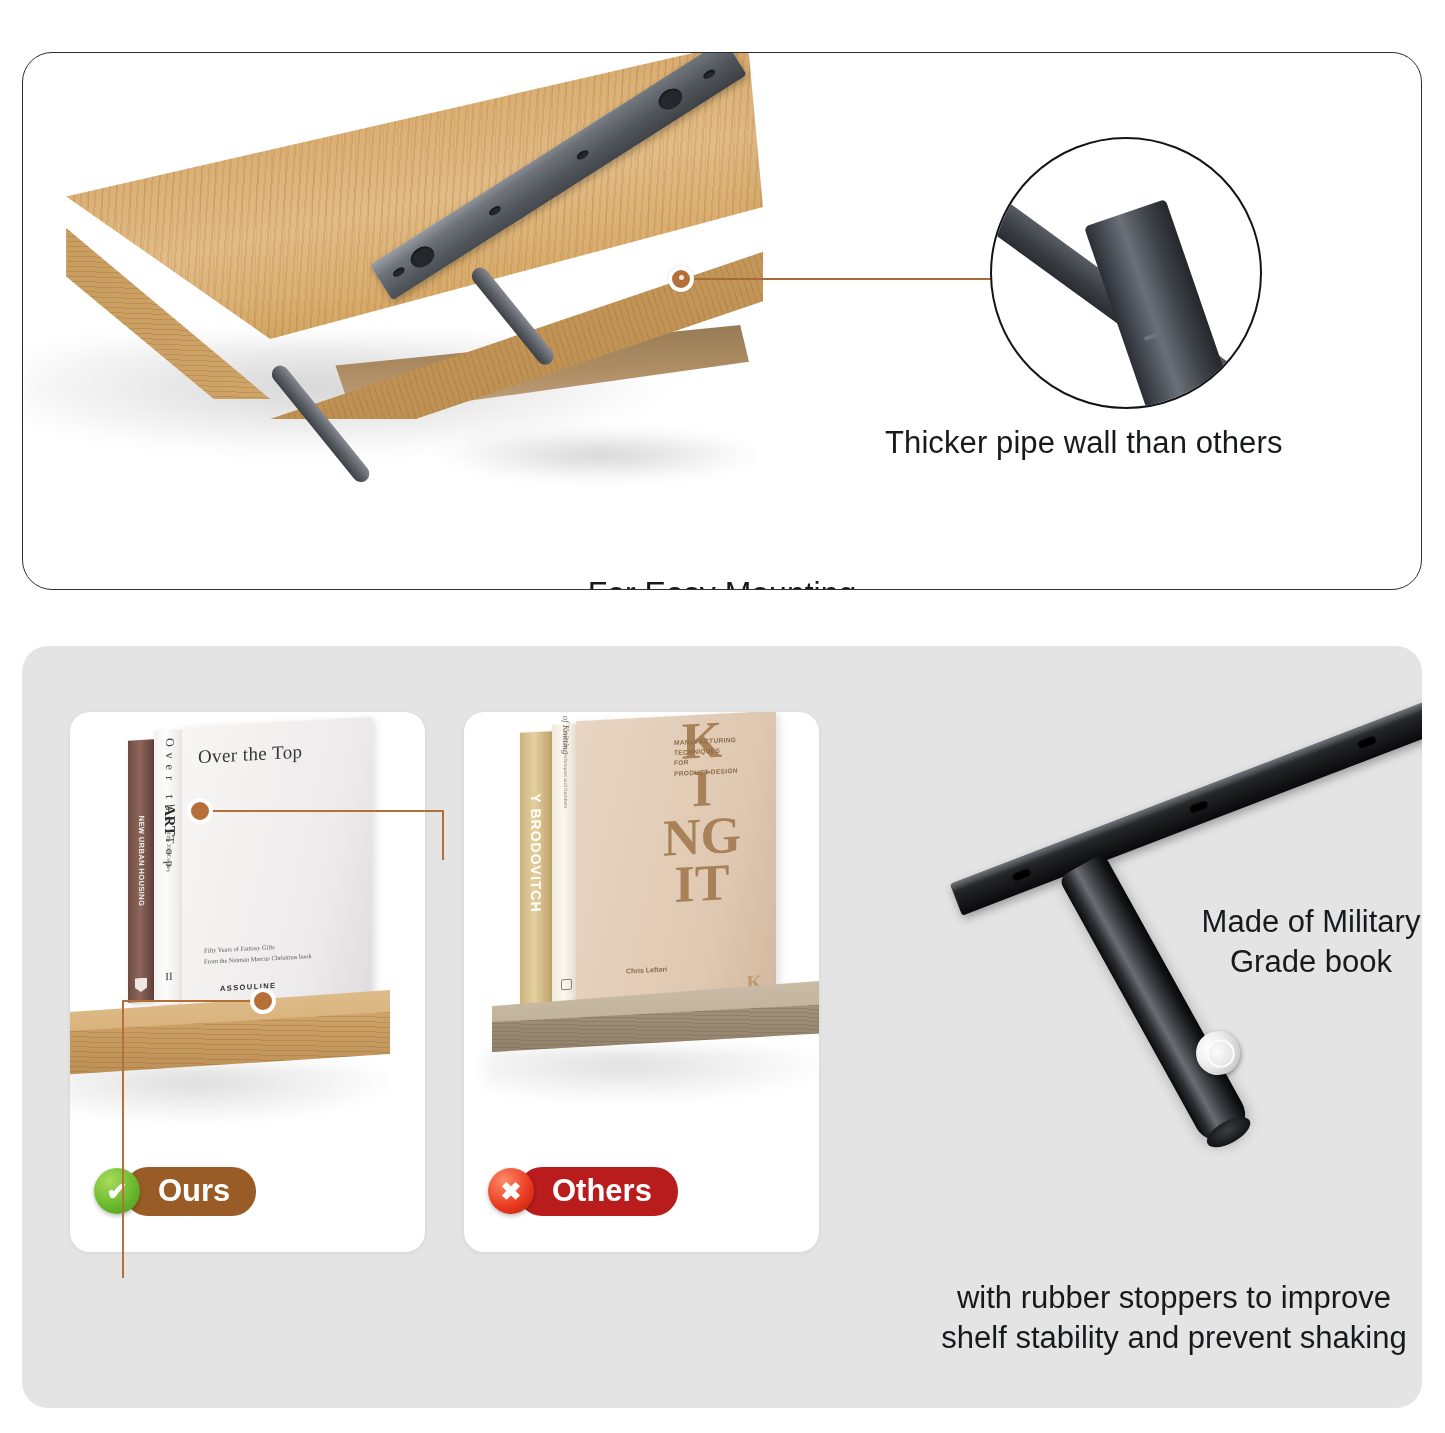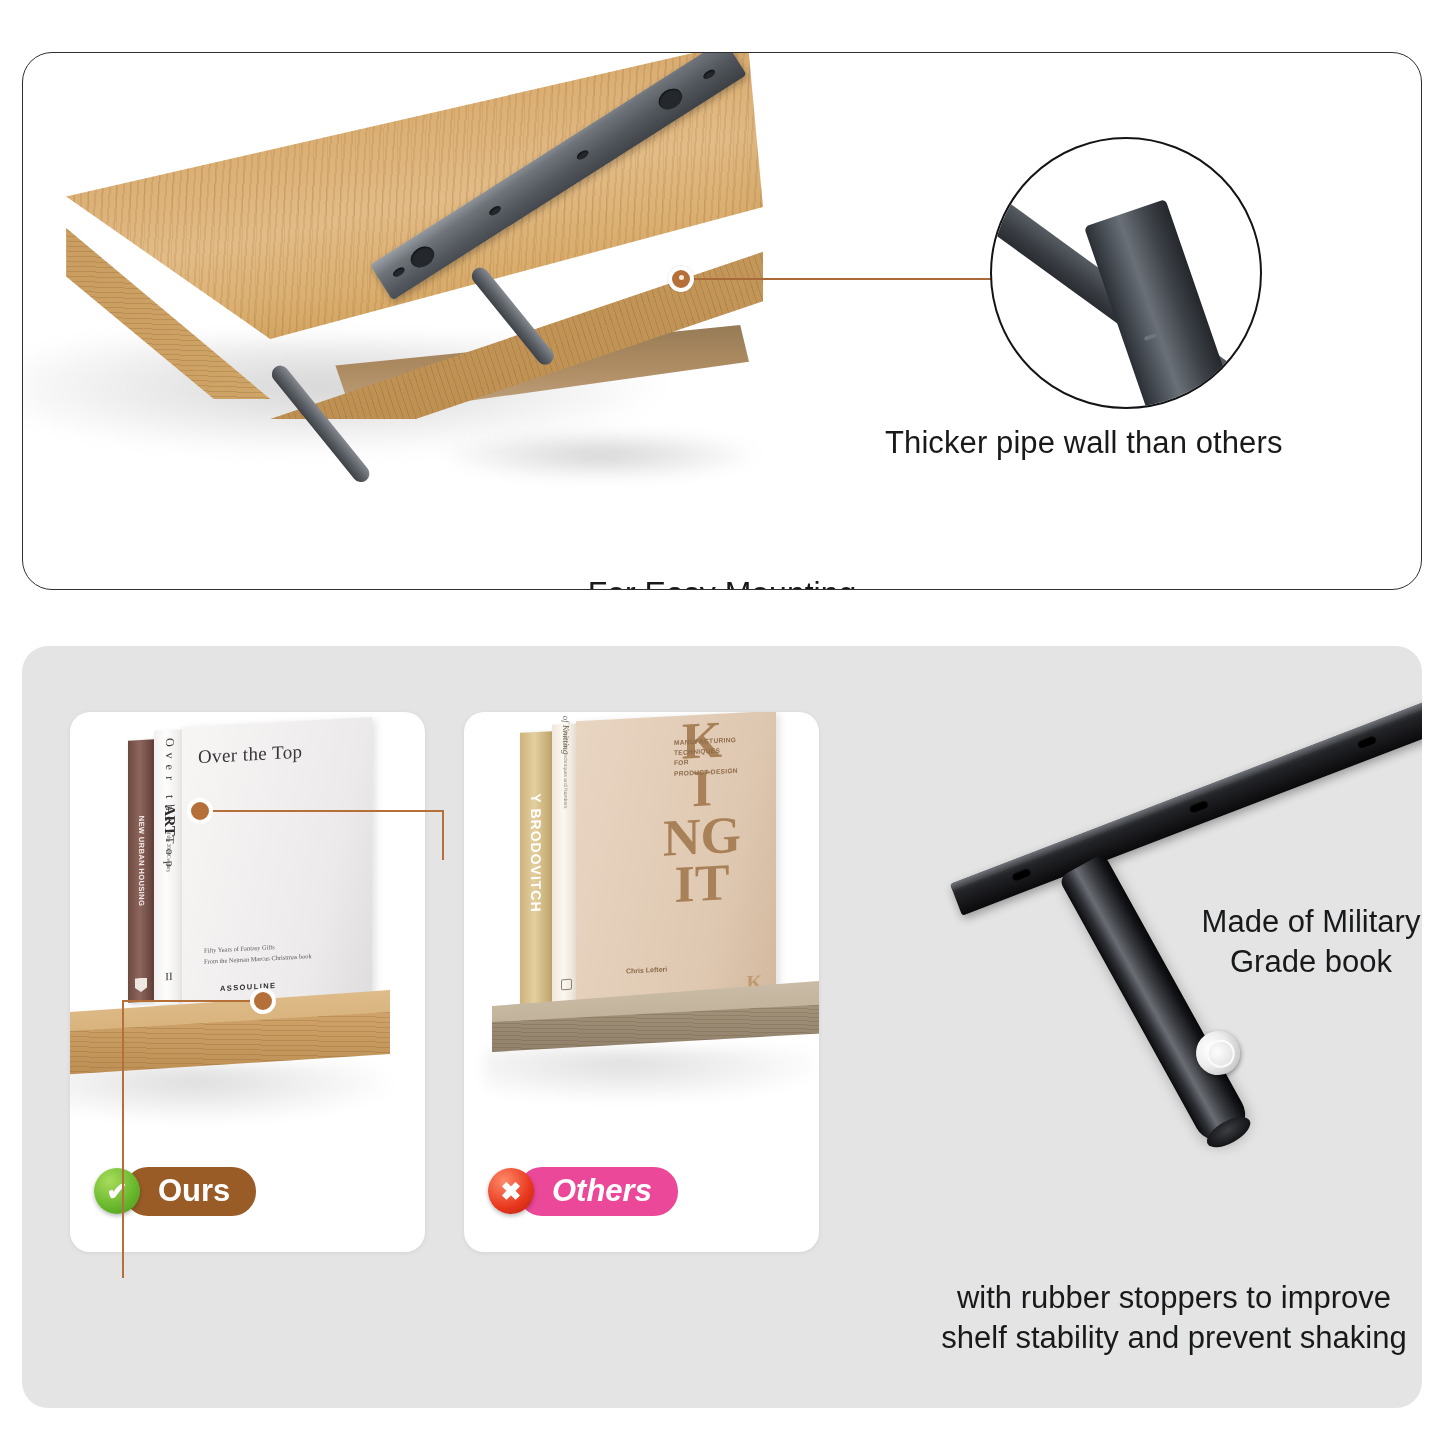--- a/index.html
+++ b/index.html
@@ -323,21 +323,21 @@
     box-shadow: 0 2px 4px rgba(0,0,0,.28);
   }
   .badge-icon.ok  { background: radial-gradient(circle at 34% 28%, #a8dc5a, #64b52a 62%, #4d9220); }
   .badge-icon.bad { background: radial-gradient(circle at 34% 28%, #ff8a6a, #e8371d 60%, #b5210d); }
   .badge-pill {
     margin-left: -16px; padding: 5px 26px 7px 34px; border-radius: 24px;
     color: #fff; font-size: 31px; font-weight: 700; line-height: 1.2;
     white-space: nowrap;
   }
   .badge-pill.ours   { background: #9a5c26; }
-  .badge-pill.others { background: #ec4899; font-style: italic; }
+  .badge-pill.others { background: #b91c1c; }
 
   .cmp-caption {
     position: absolute; left: 40px; top: 632px; width: 760px;
     text-align: center; font-size: 35px; color: #1a1a1c; line-height: 1.32;
   }
 
   
   .photo-b { position: absolute; left: 900px; top: 0; width: 500px; height: 762px; }
   .b-flat {
     position: absolute; left: 28px; top: 238px; width: 560px; height: 34px;

